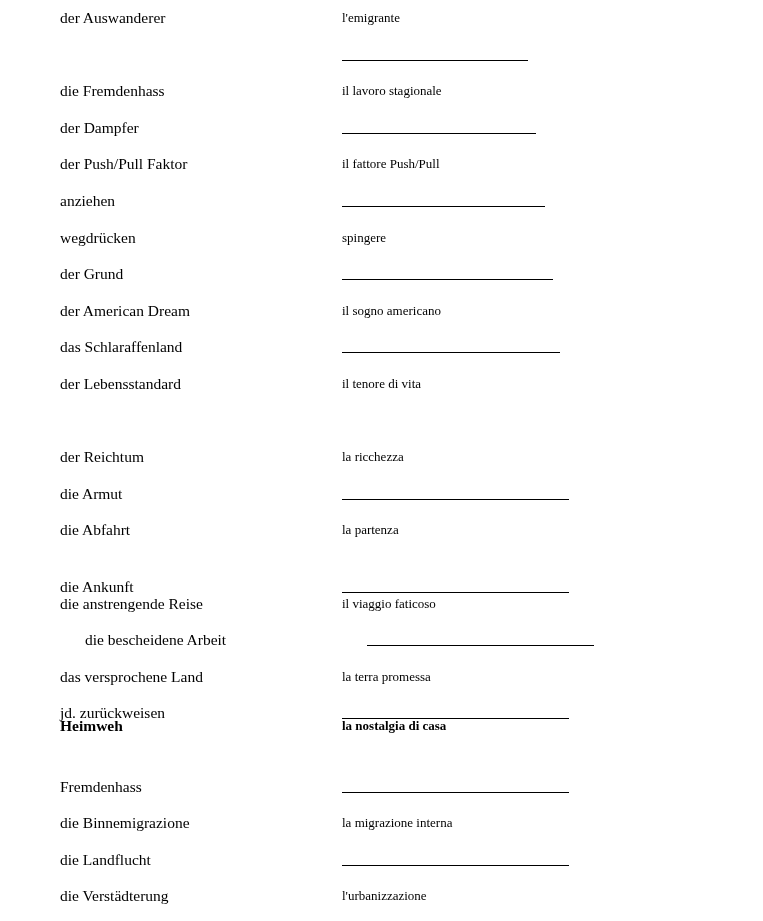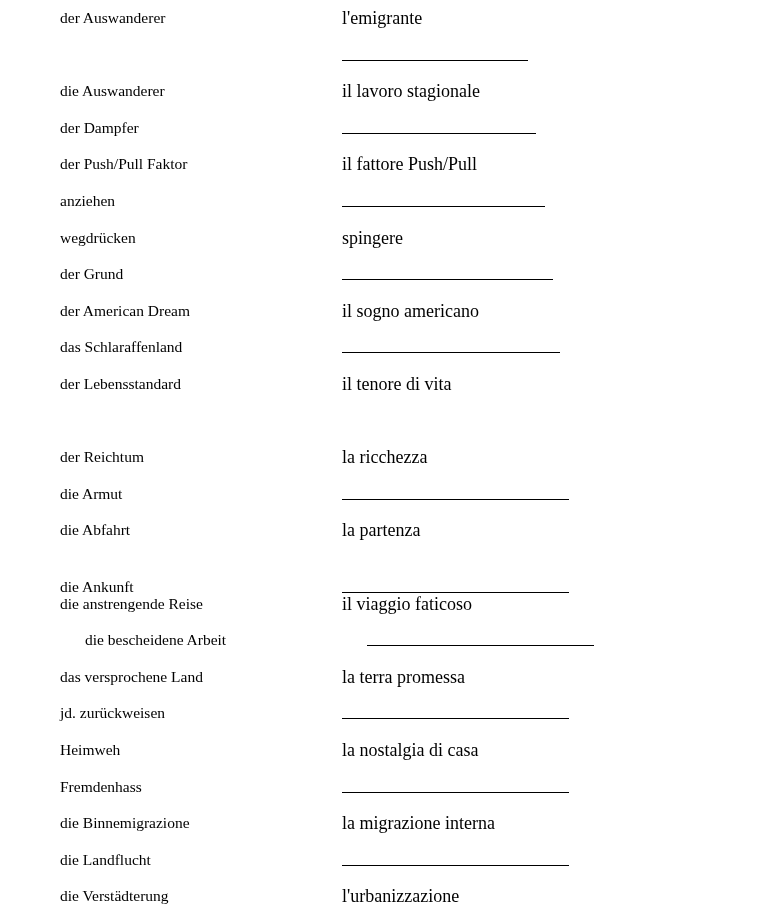--- a/index.html
+++ b/index.html
@@ -31,21 +31,21 @@
     left: 60px;
     top: 0;
     font-size: 15.5px;
     line-height: 20px;
     white-space: nowrap;
   }
   .term-it {
     position: absolute;
     left: 342px;
     top: 0;
-    font-size: 18px;
+    font-size: 13px;
     line-height: 20px;
     white-space: nowrap;
   }
   .answer-blank {
     position: absolute;
     left: 342px;
     top: 15px;
     height: 0;
     border-bottom: 1.4px solid #000000;
   }
@@ -55,21 +55,21 @@
 
 <div id="worksheet">
     <div class="vocab-row" style="top: 8px;">
       <span class="term-de">der Auswanderer</span>
       <span class="term-it">l'emigrante</span>
     </div>
     <div class="vocab-row" style="top: 44.6px;">
       <span class="answer-blank" style="width: 186px; left: 342px;"></span>
     </div>
     <div class="vocab-row" style="top: 81.2px;">
-      <span class="term-de">die Auswanderer</span>
+      <span class="term-de">die Fremdenhass</span>
       <span class="term-it">il lavoro stagionale</span>
     </div>
     <div class="vocab-row" style="top: 117.8px;">
       <span class="term-de">der Dampfer</span>
       <span class="answer-blank" style="width: 194px; left: 342px;"></span>
     </div>
     <div class="vocab-row" style="top: 154.4px;">
       <span class="term-de">der Push/Pull Faktor</span>
       <span class="term-it">il fattore Push/Pull</span>
     </div>
@@ -122,21 +122,21 @@
       <span class="answer-blank" style="width: 227px; left: 342px;"></span>
     </div>
     <div class="vocab-row" style="top: 666.8px;">
       <span class="term-de">das versprochene Land</span>
       <span class="term-it">la terra promessa</span>
     </div>
     <div class="vocab-row" style="top: 703.4px;">
       <span class="term-de">jd. zurückweisen</span>
       <span class="answer-blank" style="width: 227px; left: 342px;"></span>
     </div>
-    <div class="vocab-row" style="top: 740px;">
+    <div class="vocab-row" style="top: 716px; font-weight: bold;">
       <span class="term-de">Heimweh</span>
       <span class="term-it">la nostalgia di casa</span>
     </div>
     <div class="vocab-row" style="top: 776.6px;">
       <span class="term-de">Fremdenhass</span>
       <span class="answer-blank" style="width: 227px; left: 342px;"></span>
     </div>
     <div class="vocab-row" style="top: 813.2px;">
       <span class="term-de">die Binnemigrazione</span>
       <span class="term-it">la migrazione interna</span>

